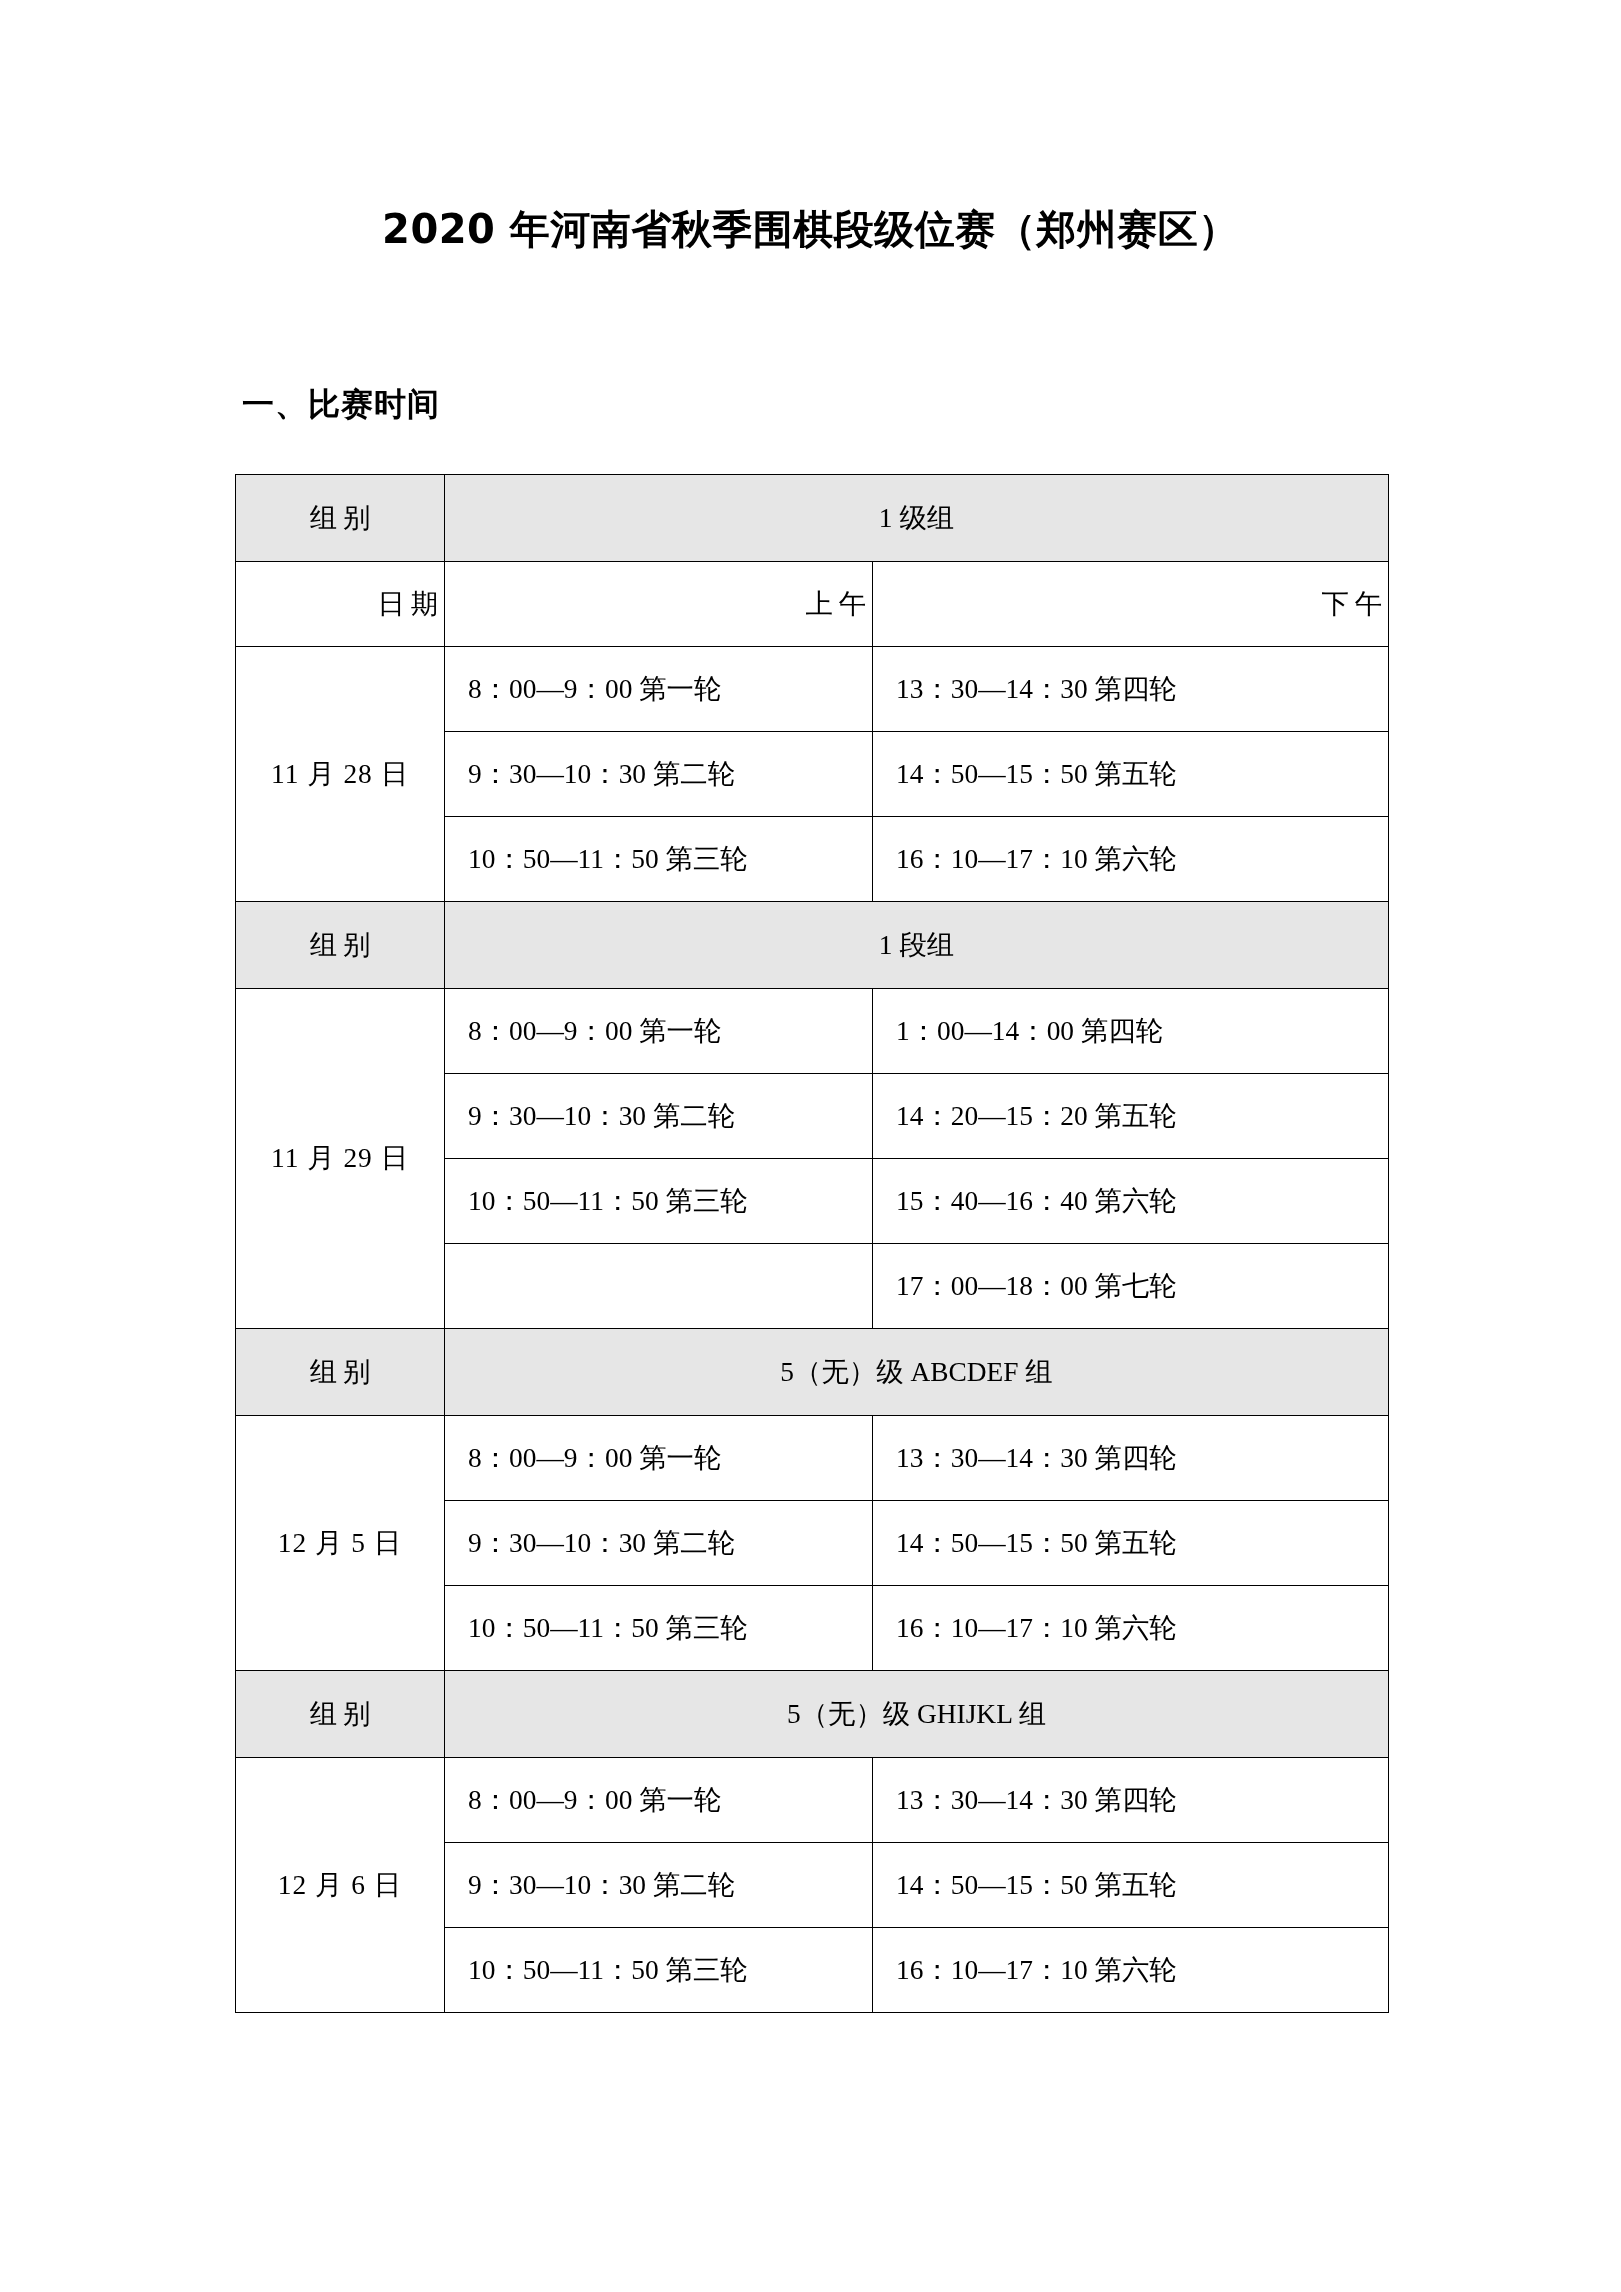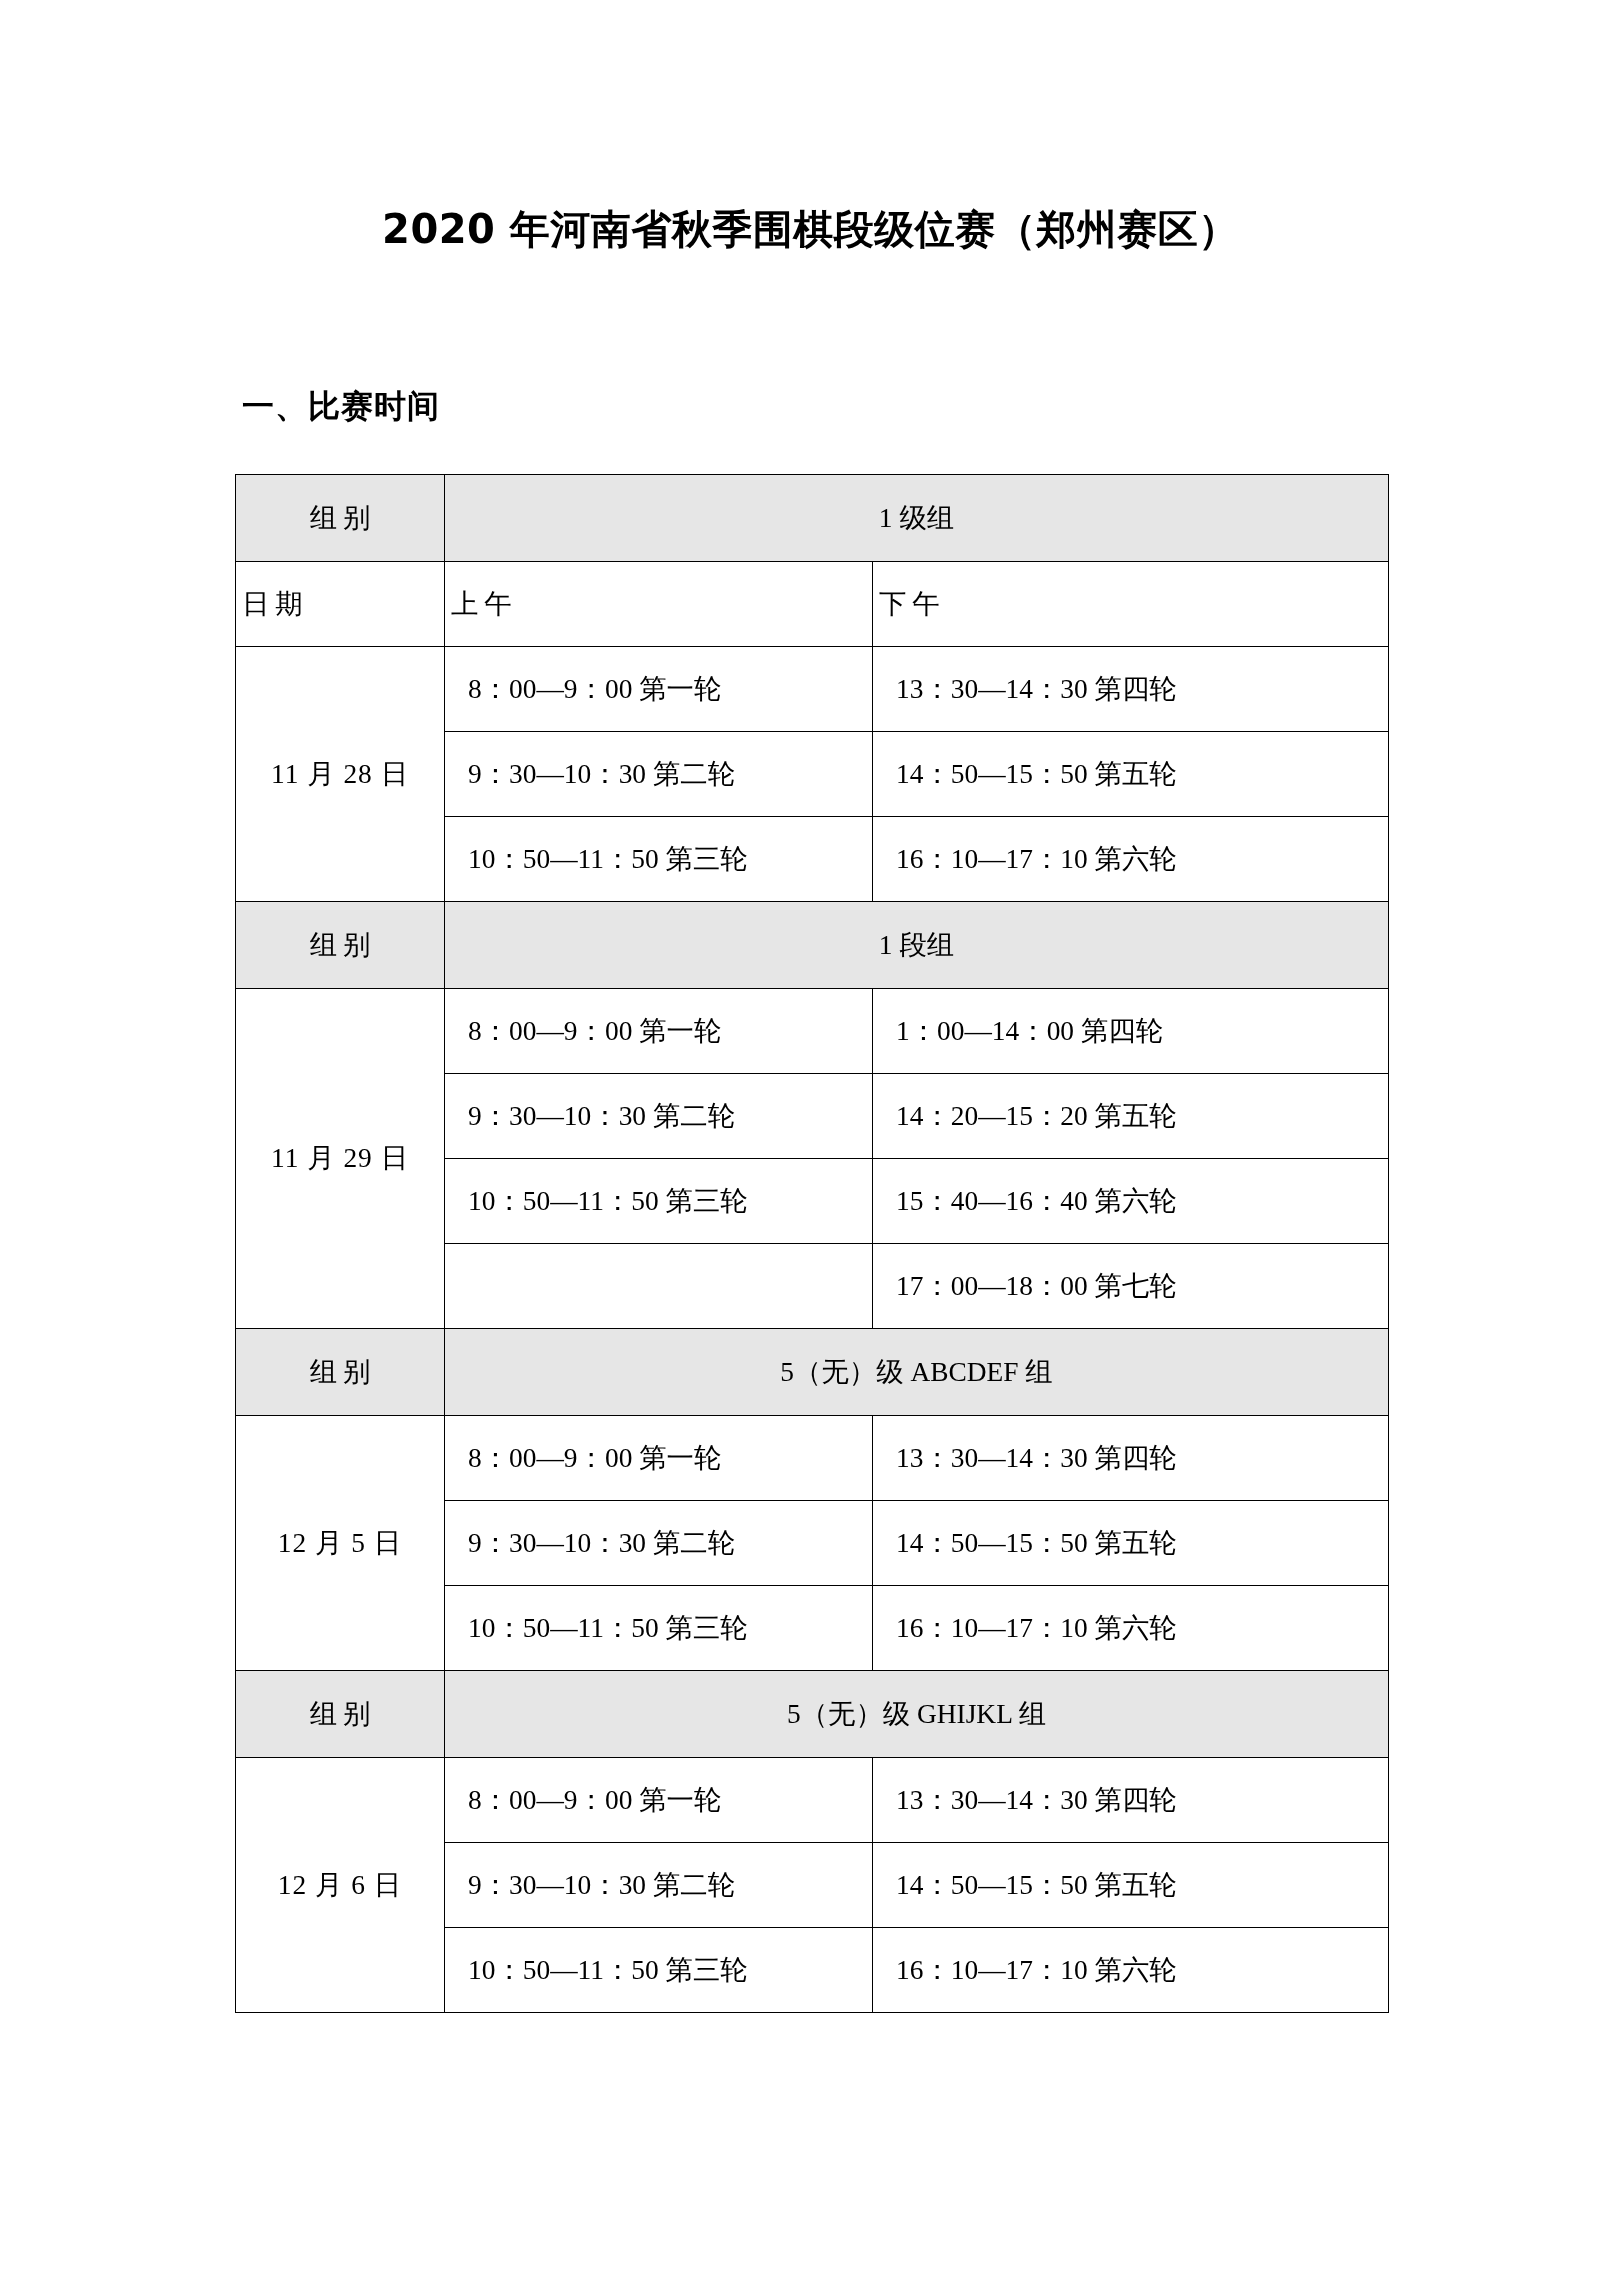--- a/index.html
+++ b/index.html
@@ -36,21 +36,21 @@
     letter-spacing: 0.5px;
     line-height: 74px;
     white-space: nowrap;
   }
 
   
   .section-heading {
     position: absolute;
     left: 242px;
     top: 382px;
-    font-family: Liberation Serif, serif;
+    font-family: Liberation Mono, monospace;
     font-weight: bold;
     font-size: 32px;
     line-height: 49px;
     letter-spacing: 1px;
     white-space: nowrap;
   }
 
   
   .sched-table {
     position: absolute;
@@ -83,21 +83,21 @@
     letter-spacing: 5.9px;
     text-indent: 5.9px;
   }
   td.group-value {
     text-align: center;
   }
 
   
   tr.subhead-row td {
     height: 84px;
-    text-align: left;
+    text-align: right;
   }
   td.sub-date { letter-spacing: 5.9px; text-indent: 5.9px; }
   td.sub-am,
   td.sub-pm  { letter-spacing: 5.9px; text-indent: 5.9px; }
 
   
   td.date-cell {
     text-align: center;
     letter-spacing: 1px;
   }

